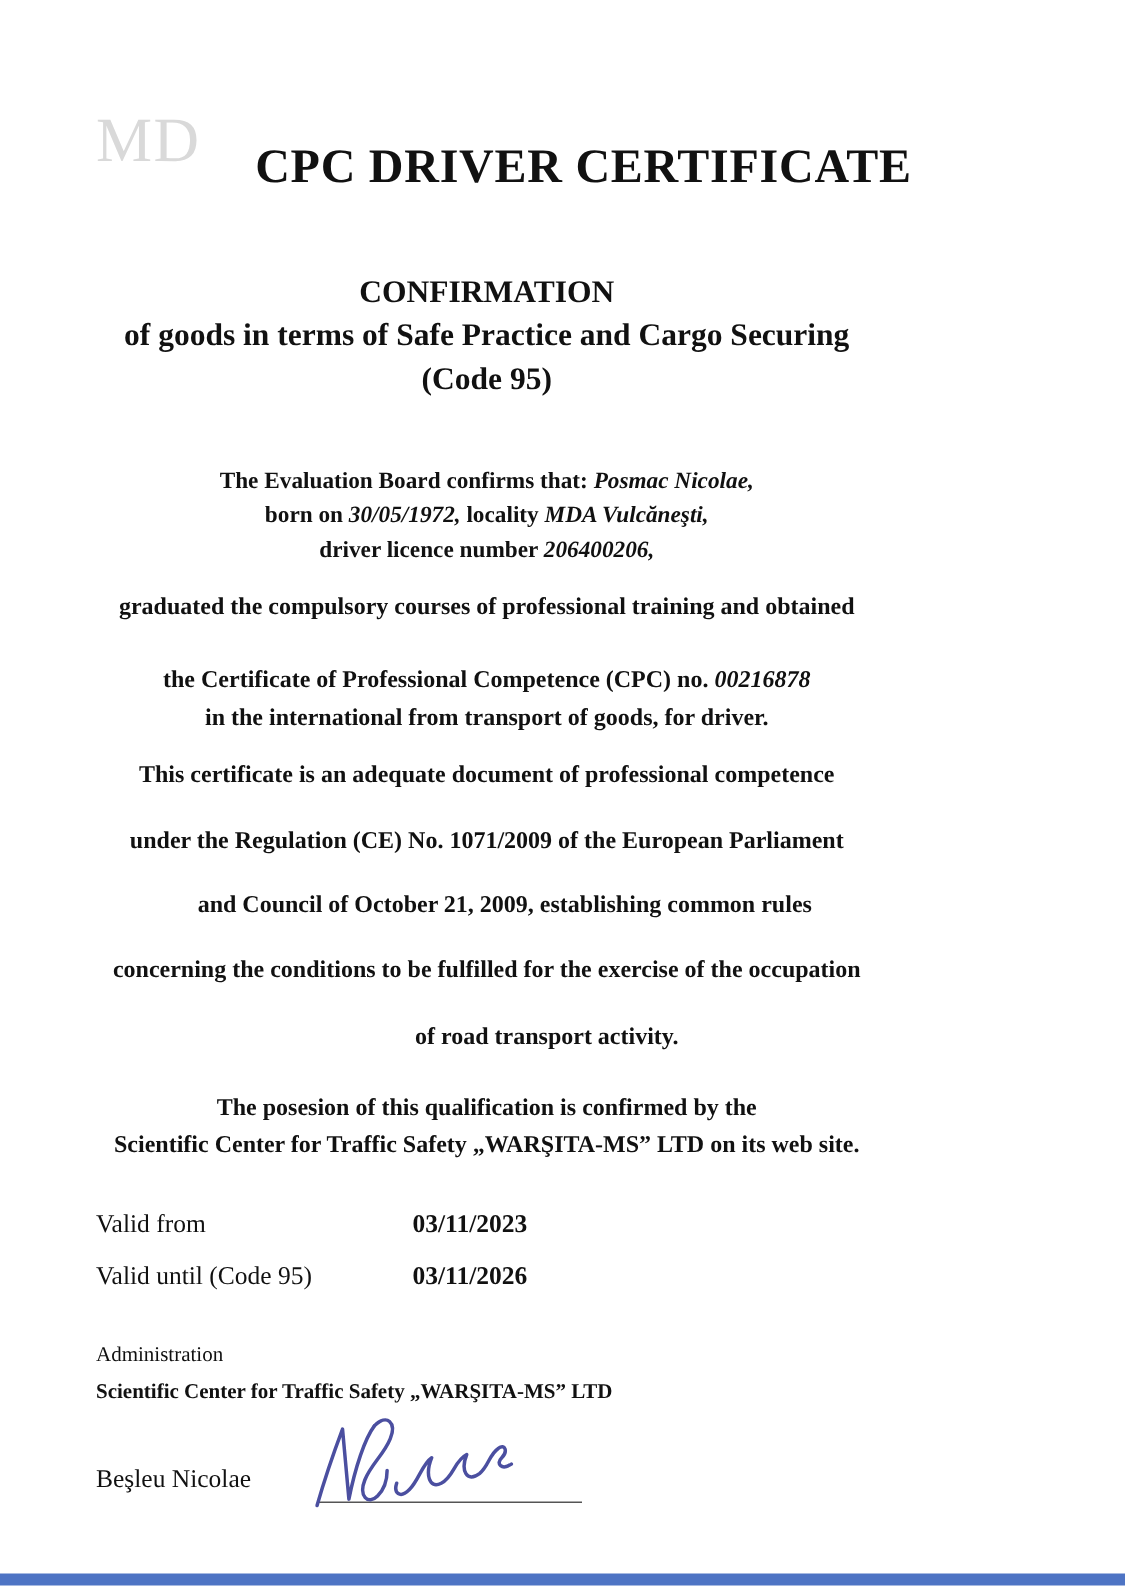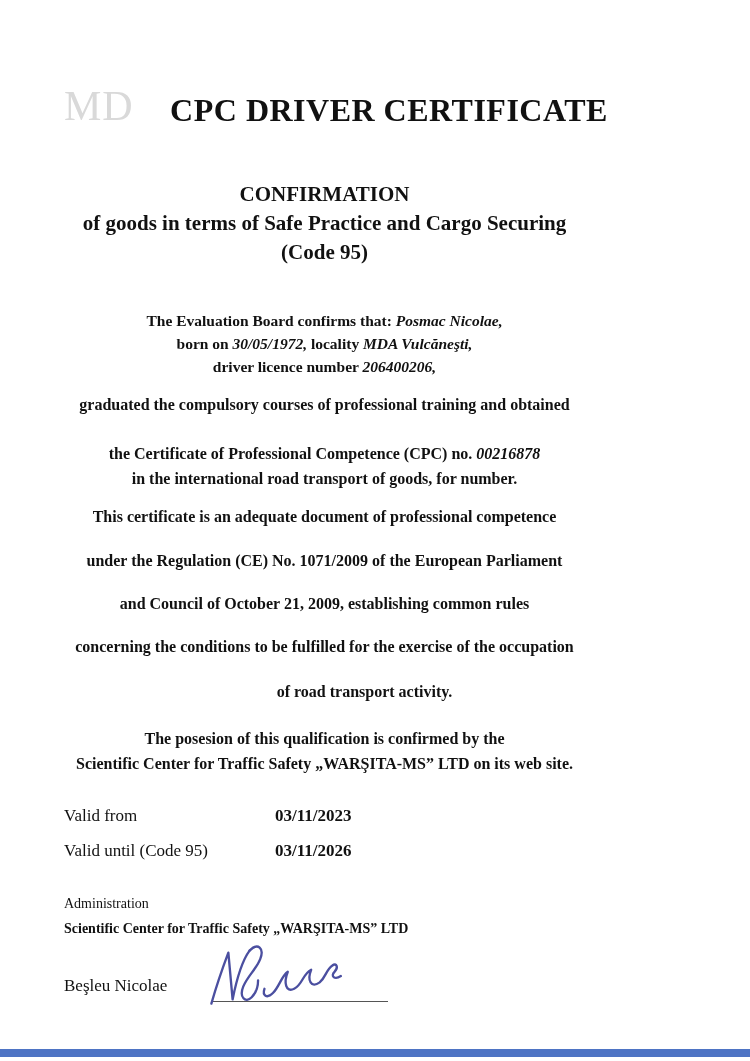--- a/index.html
+++ b/index.html
@@ -12,21 +12,21 @@
     width: 750px;
     height: 1061px;
     background: #ffffff;
     overflow: hidden;
     font-family: "Liberation Serif", "DejaVu Serif", serif;
     color: #111111;
   }
   .watermark {
     position: absolute;
     left: 64px;
-    top: 82px;
+    top: 70px;
     font-size: 42px;
     color: #d9d9d9;
     letter-spacing: 1px;
     font-weight: normal;
   }
   .title {
     position: absolute;
     left: 0;
     top: 92px;
     width: 750px;
@@ -57,21 +57,21 @@
     line-height: 23px;
   }
   .body-par {
     font-size: 16px;
     font-weight: bold;
   }
   .p1 { top: 396px; }
   .p2 { top: 441px; line-height: 25px; }
   .p3 { top: 508px; }
   .p4 { top: 552px; }
-  .p5 { top: 595px; }
+  .p5 { top: 595px; margin-left: 12px; }
   .p6 { top: 638px; }
   .p7 { top: 683px; padding-left: 40px; }
   .p8 { top: 726px; line-height: 25px; }
   .italic { font-style: italic; }
   .validity-row {
     position: absolute;
     left: 64px;
     font-size: 17px;
   }
   .validity-row .date {
@@ -153,21 +153,21 @@
     </div>
   </div>
 
   <div class="centered-block body-par p1">graduated the compulsory courses of professional training and obtained</div>
 
   <div class="centered-block body-par p2">
     <div>
       <span>the Certificate of Professional Competence (CPC) no.</span>
       <span class="italic">00216878</span>
     </div>
-    <div>in the international road transport of goods, for number.</div>
+    <div>in the international from transport of goods, for driver.</div>
   </div>
 
   <div class="centered-block body-par p3">This certificate is an adequate document of professional competence</div>
   <div class="centered-block body-par p4">under the Regulation (CE) No. 1071/2009 of the European Parliament</div>
   <div class="centered-block body-par p5">and Council of October 21, 2009, establishing common rules</div>
   <div class="centered-block body-par p6">concerning the conditions to be fulfilled for the exercise of the occupation</div>
   <div class="centered-block body-par p7">of road transport activity.</div>
 
   <div class="centered-block body-par p8">
     <div>The posesion of this qualification is confirmed by the</div>

